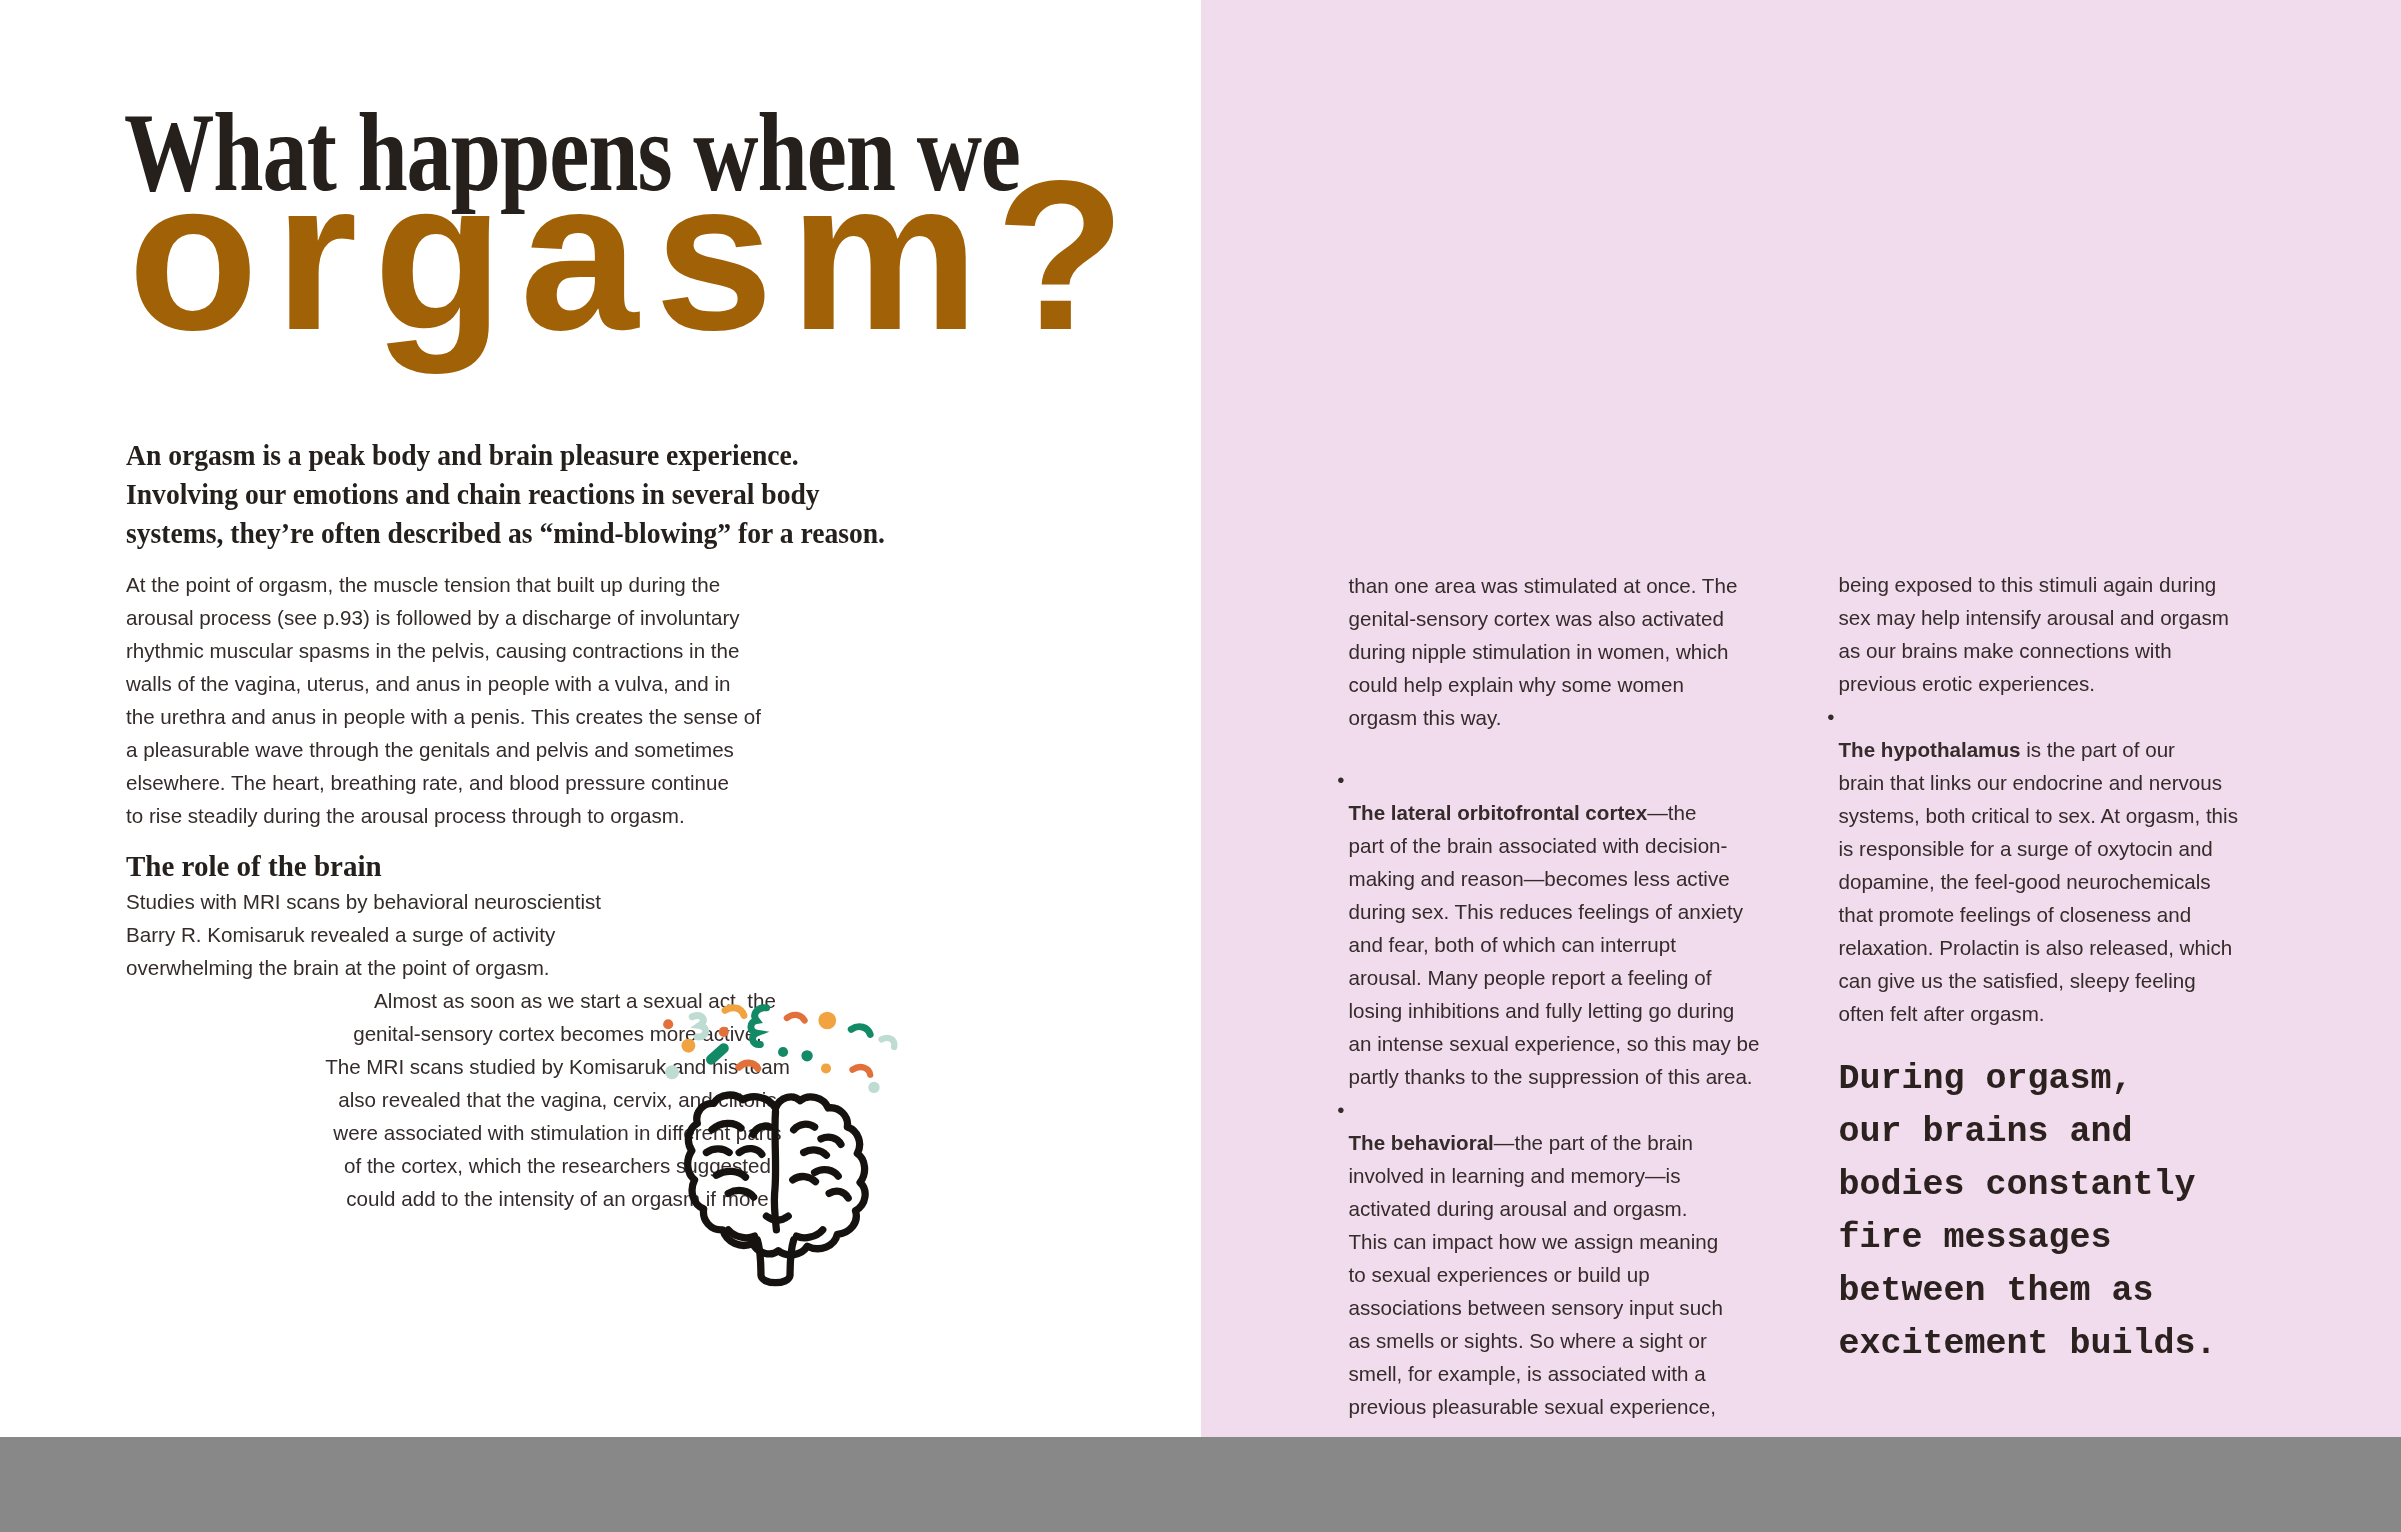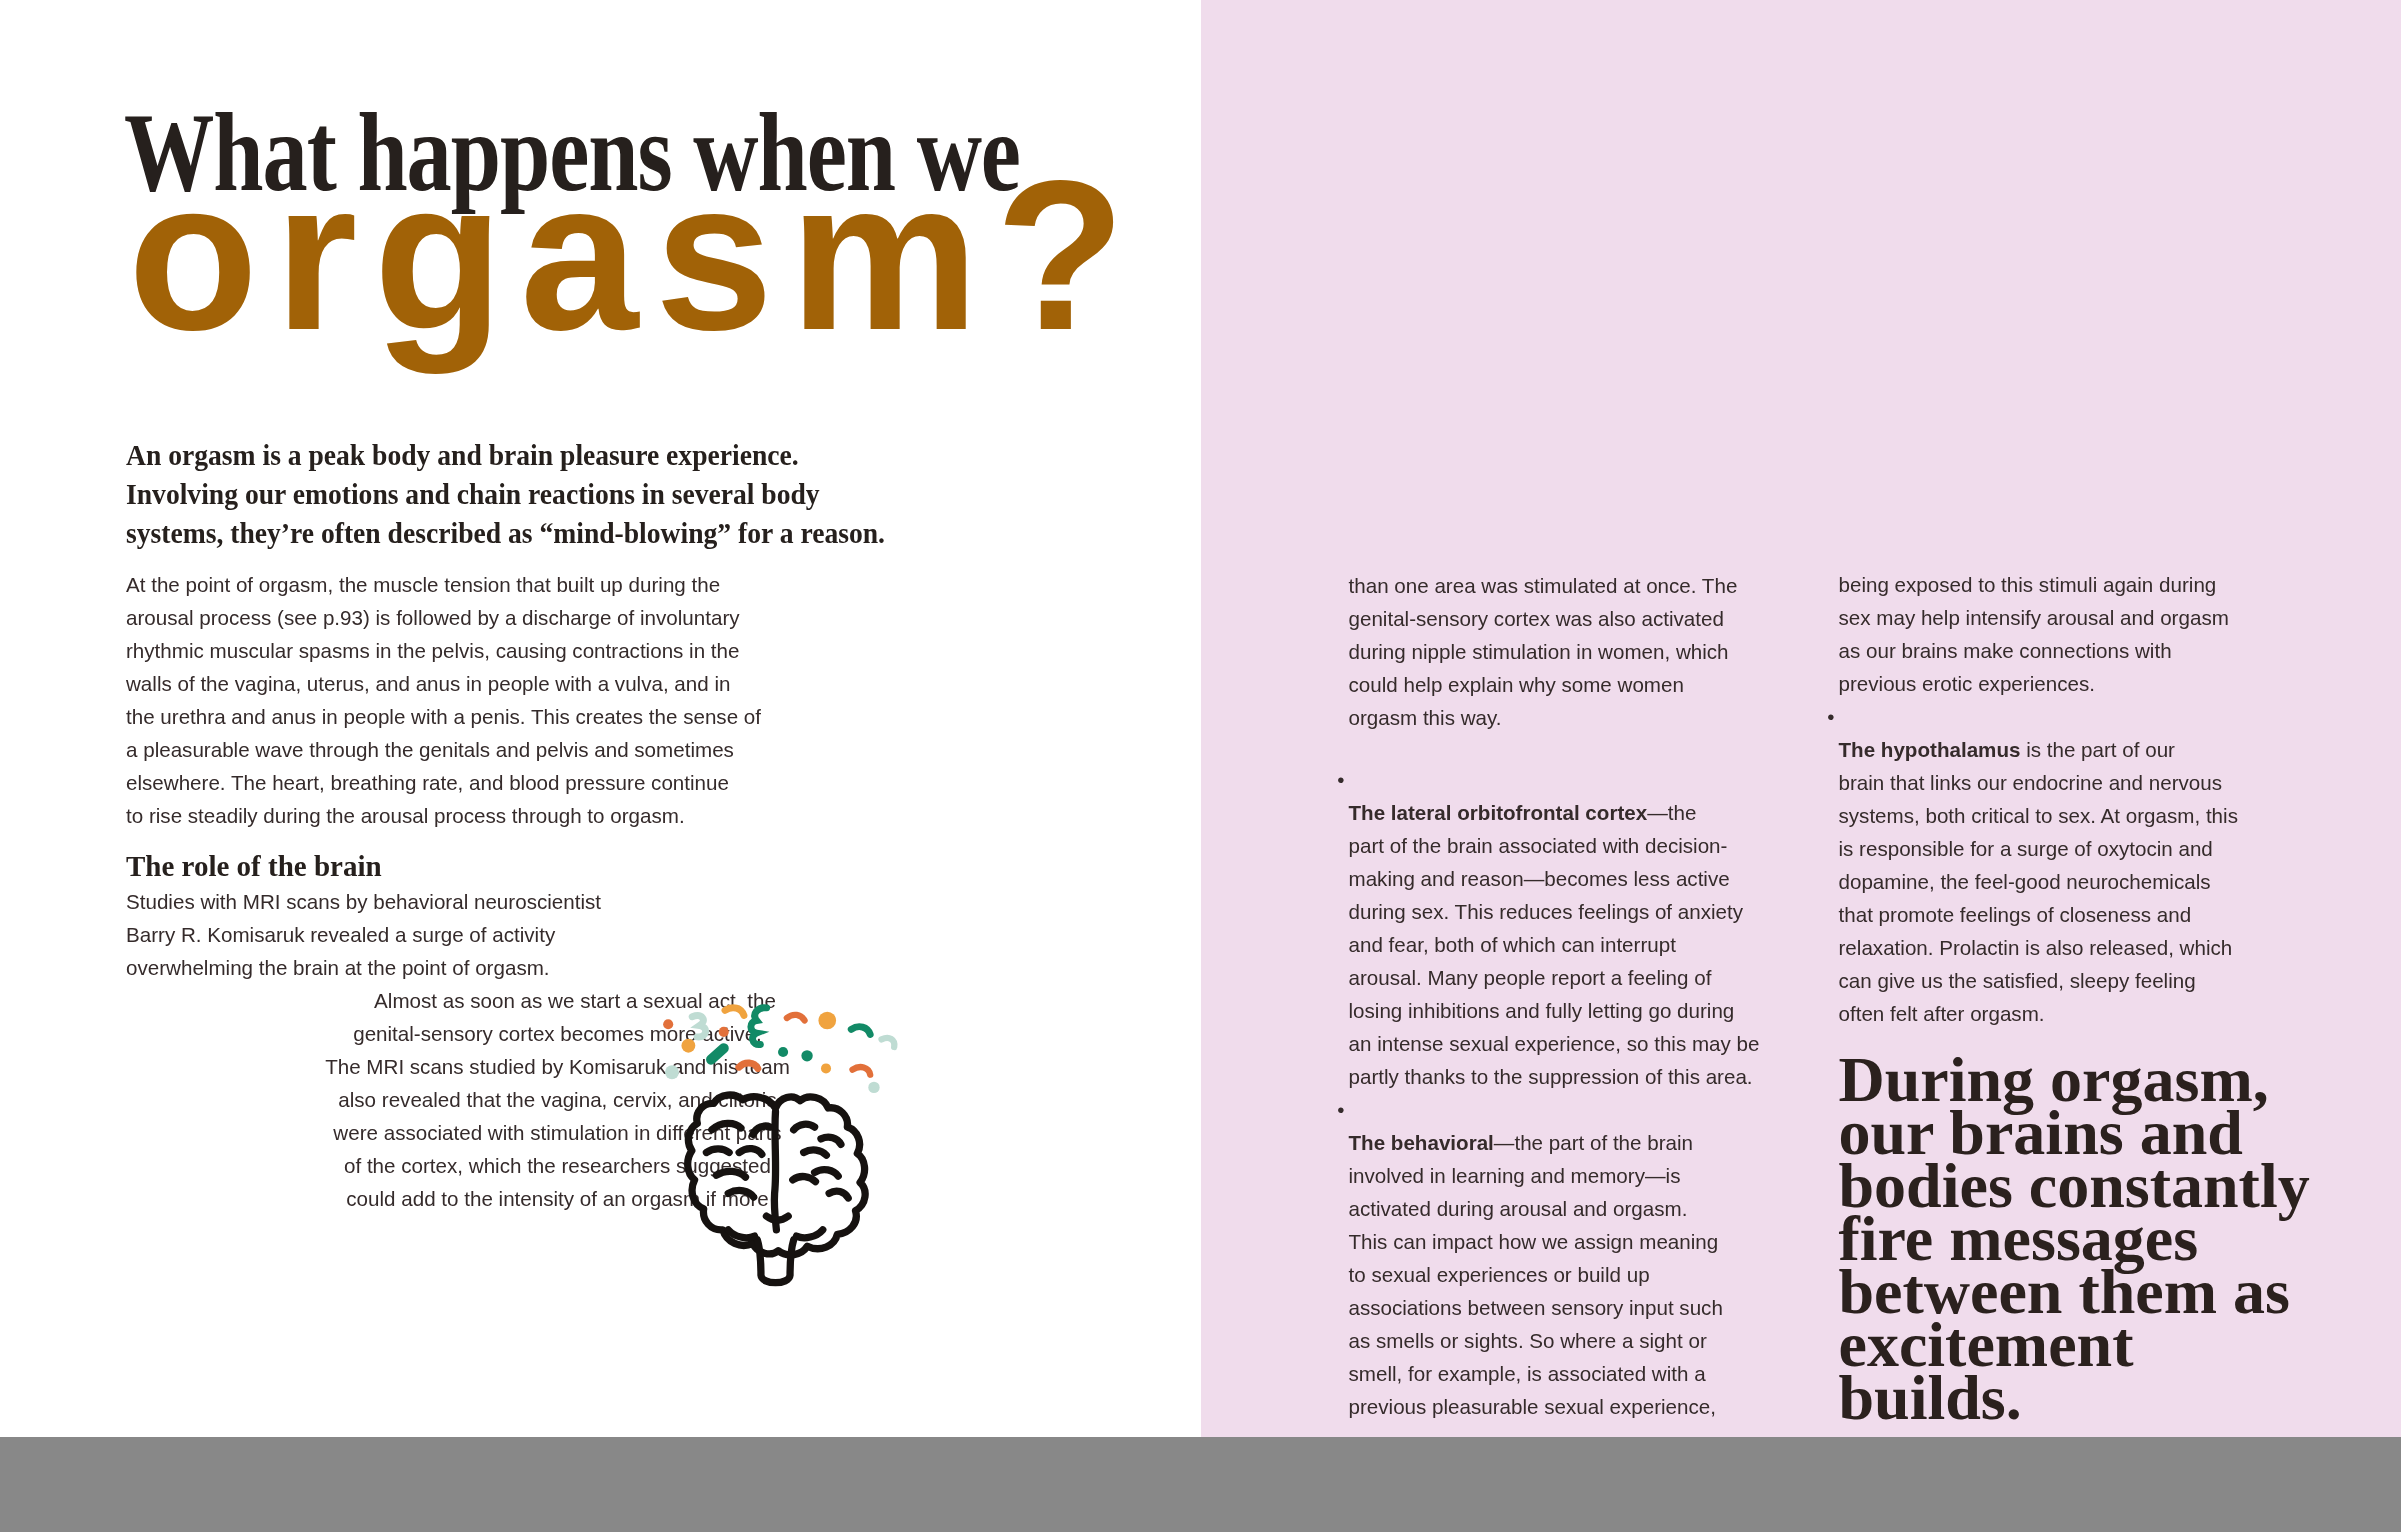--- a/index.html
+++ b/index.html
@@ -25,21 +25,21 @@
   .illus{position:absolute;left:649px;top:999px;width:253px;height:303px;}
 
   
   .colA{position:absolute;left:1326px;top:569px;width:500px;}
   .colB{position:absolute;left:1816px;top:568px;width:500px;}
   .colA .body, .colB .body{padding-left:22.5px;}
   .bullet{position:relative;padding-left:22.5px;font-size:20.6px;line-height:33px;white-space:pre-line;}
   .bullet .dot{position:absolute;left:11.3px;top:0;}
   .bullet .lead{font-weight:700;}
   .bullet-gap{margin-top:29px;}
-  .pullquote{font-family:Liberation Serif, serif;font-weight:700;font-size:64px;line-height:53px;
+  .pullquote{font-family:Liberation Mono, monospace;font-weight:700;font-size:35px;line-height:53px;
              color:#2b211e;white-space:pre-line;margin:22.5px 0 0 0;padding-left:22.5px;}
 
   
   .footer-num{position:absolute;top:1436px;font-size:20.6px;font-weight:700;}
   .footer-txt{position:absolute;top:1436px;font-size:20.6px;}
   .f96{left:128px;} .fbody{left:231px;}
   .ftitle{left:1869px;} .f97{left:2206px;}
 </style>
 </head>
 <body>

